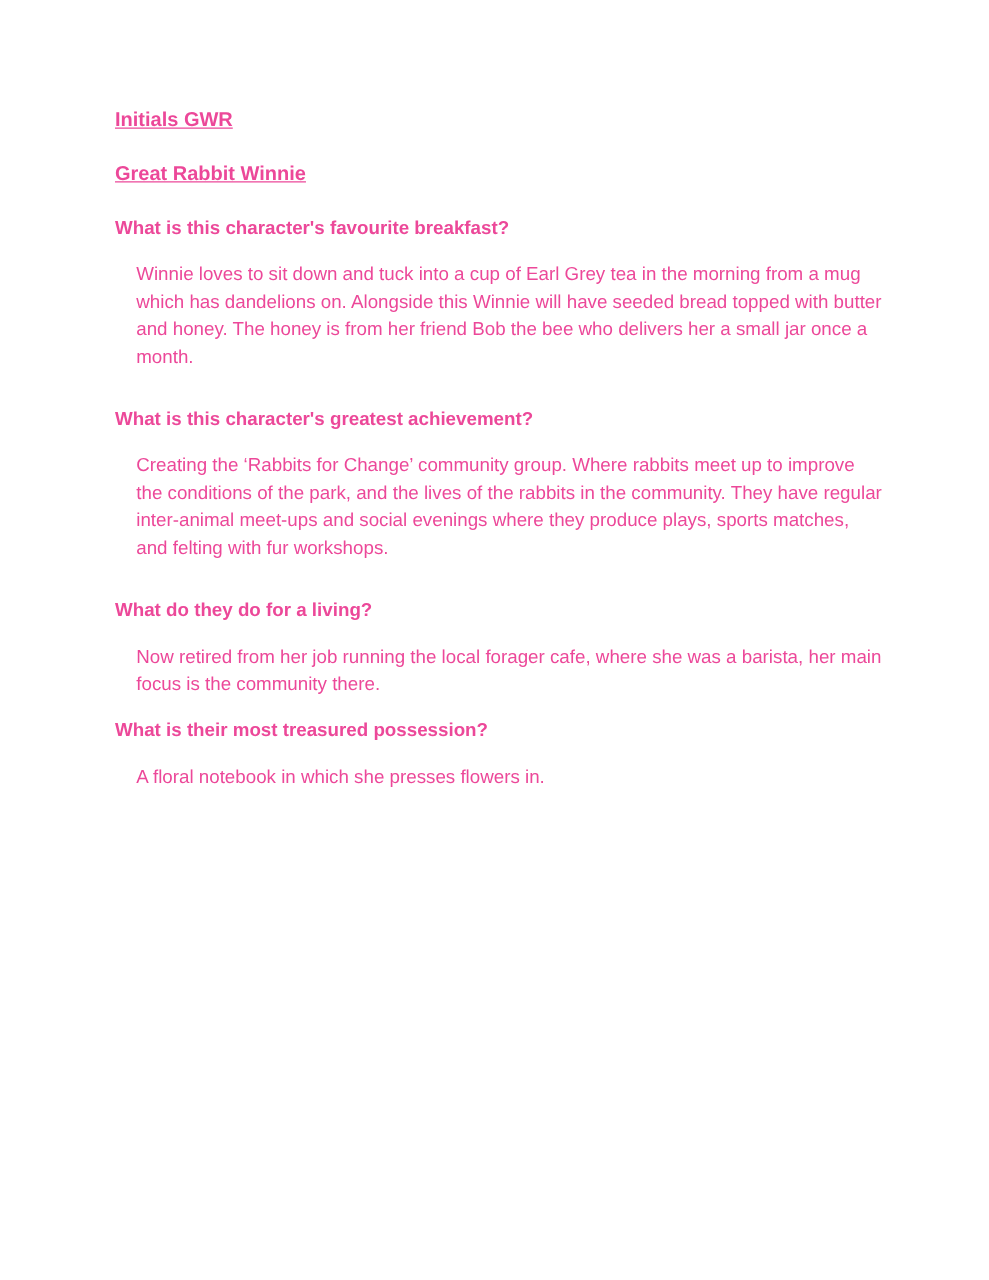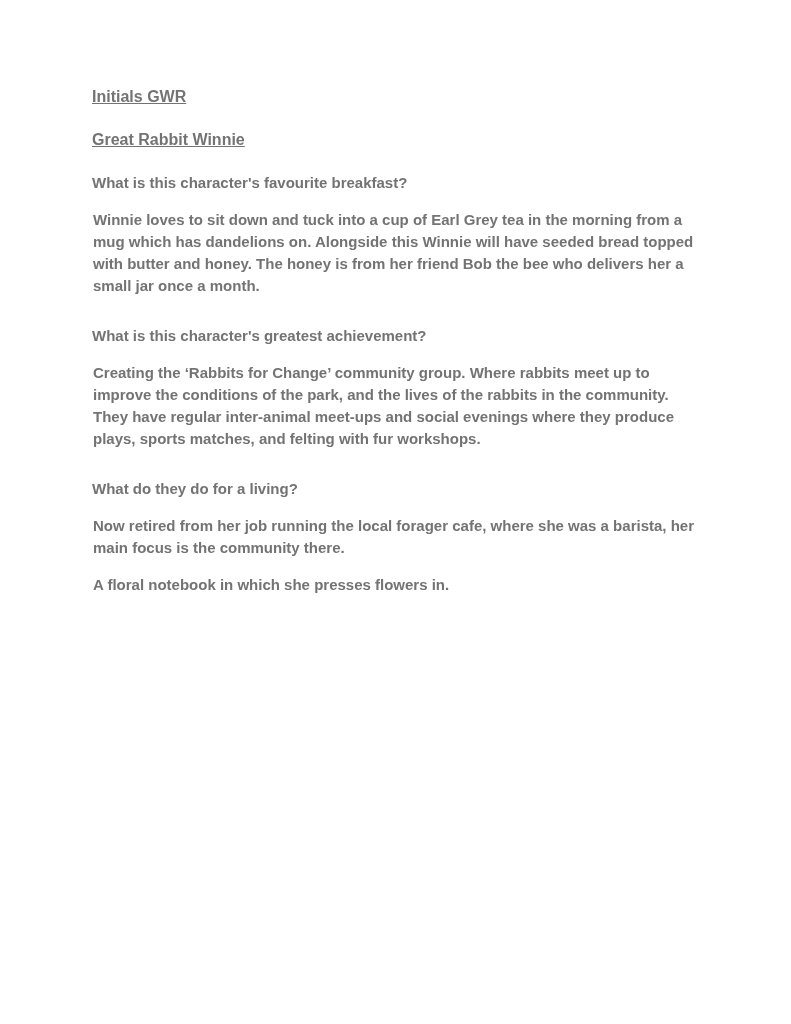--- a/index.html
+++ b/index.html
@@ -16,35 +16,35 @@
     background: #ffffff;
     padding: 86px 85px 40px 92px;
     color: #1a1a1a;
   }
   .content {
     width: 614px;
   }
   p {
     font-size: 15px;
     line-height: 22px;
-    color: #737373;
+    color: #ec4899;
   }
   .h {
     font-weight: bold;
     text-decoration: underline;
     font-size: 16px;
     margin: 0 0 21px 0;
   }
   .q {
     font-weight: bold;
     margin: 0 0 15px 0;
   }
   .a {
-    font-weight: bold;
-    margin: 0 0 15px 1px;
+    font-weight: normal;
+    margin: 0 0 15px 17px;
   }
   .xsp {
     margin-bottom: 28px;
   }
 </style>
 </head>
 <body>
 
 <div class="page">
   <div class="content">
@@ -57,17 +57,18 @@
 
     <p class="q">What is this character's greatest achievement?</p>
     <p class="a xsp">Creating the ‘Rabbits for Change’ community group. Where rabbits meet up to improve the conditions of the park, and the lives of the rabbits in the community. They have regular inter-animal meet-ups and social evenings where they produce plays, sports matches, and felting with fur workshops.</p>
 
     <p class="q">What do they do for a living?</p>
     <p class="a">Now retired from her job running the local forager cafe, where she was a barista, her main focus is the community there.</p>
 
 
 
 
+    <p class="q">What is their most treasured possession?</p>
     <p class="a">A floral notebook in which she presses flowers in.</p>
 
 
   </div>
 </div>
 
 </body></html>

